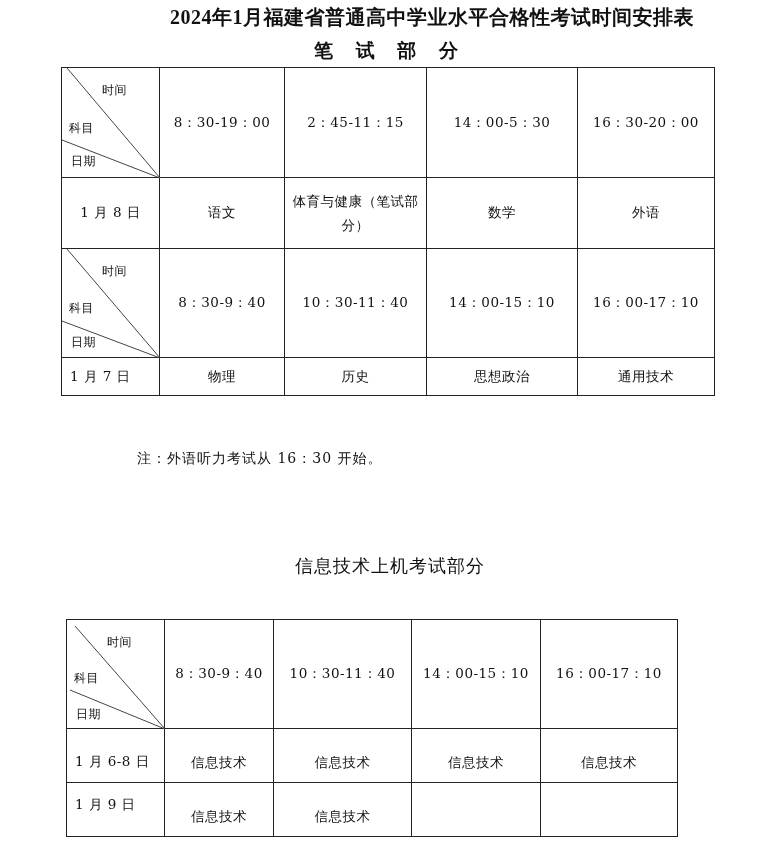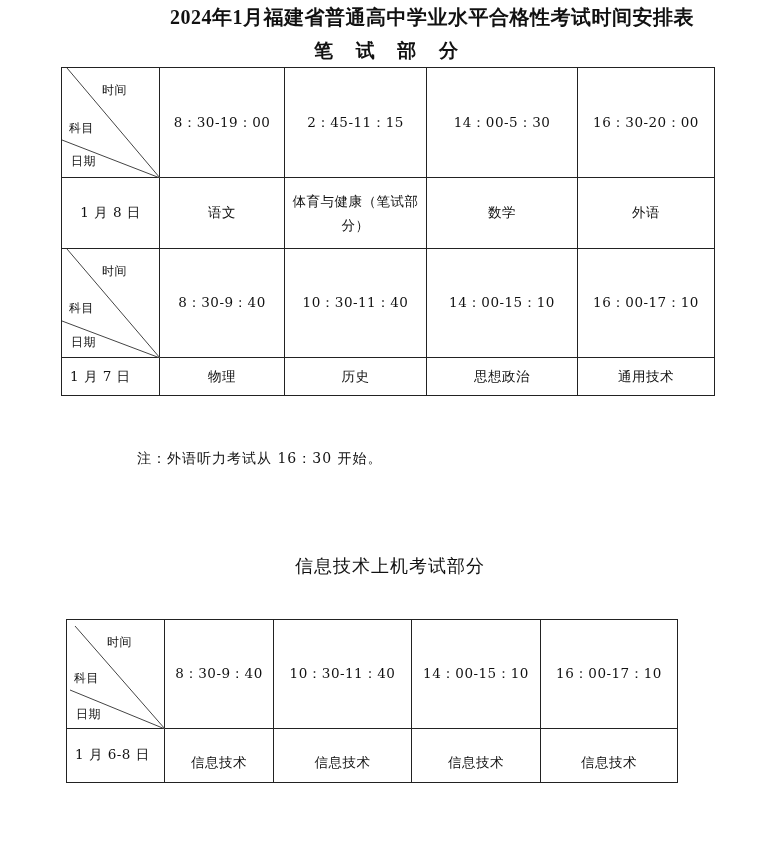--- a/index.html
+++ b/index.html
@@ -106,20 +106,27 @@
       <span class="lbl" style="left:40px;top:14px">时间</span>
       <span class="lbl" style="left:7px;top:50px">科目</span>
       <span class="lbl" style="left:9px;top:86px">日期</span>
     </td>
     <td>8：30-9：40</td>
     <td>10：30-11：40</td>
     <td>14：00-15：10</td>
     <td>16：00-17：10</td>
   </tr>
   <tr style="height:54px">
-    <td class="date-left" style="vertical-align:top;padding-top:17px">1 月 6-8 日</td>
+    <td class="date-left" style="vertical-align:top;padding-top:24px">1 月 6-8 日</td>
     <td style="vertical-align:bottom;padding-bottom:10px">信息技术</td>
     <td style="vertical-align:bottom;padding-bottom:10px">信息技术</td>
     <td style="vertical-align:bottom;padding-bottom:10px">信息技术</td>
     <td style="vertical-align:bottom;padding-bottom:10px">信息技术</td>
   </tr>
+  <tr style="height:54px">
+    <td class="date-left" style="vertical-align:top;padding-top:13px">1 月 9 日</td>
+    <td style="vertical-align:bottom;padding-bottom:10px">信息技术</td>
+    <td style="vertical-align:bottom;padding-bottom:10px">信息技术</td>
+    <td></td>
+    <td></td>
+  </tr>
 </tbody>
   </table>
 
 </body></html>

